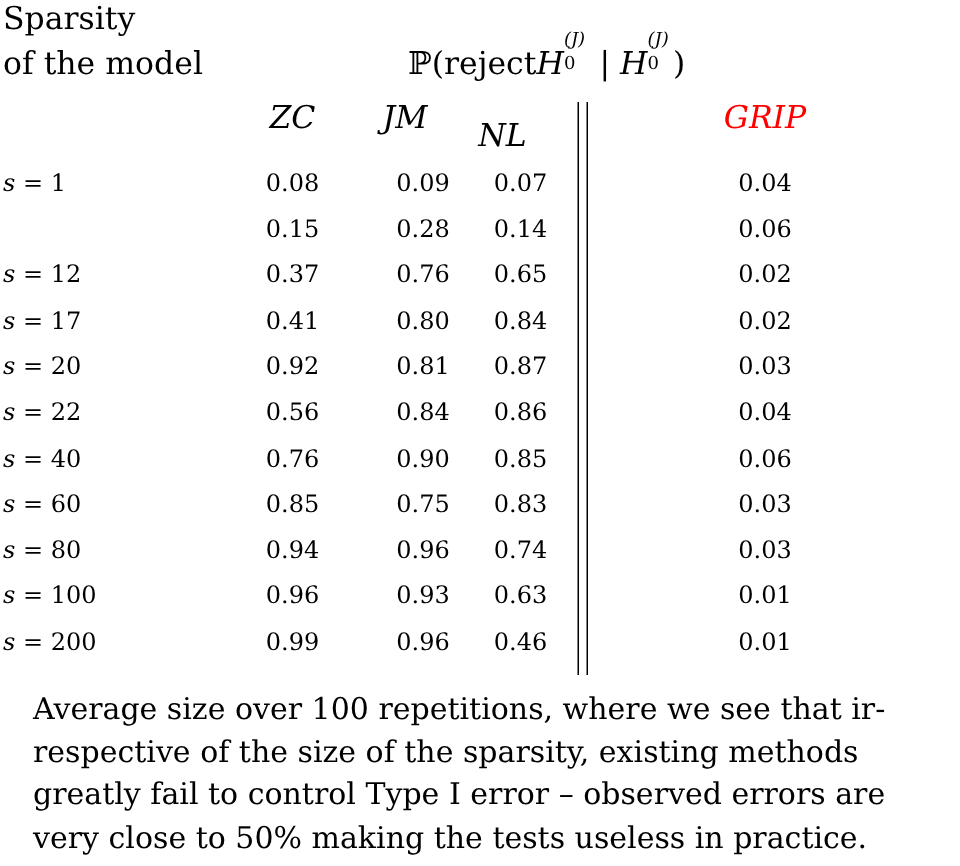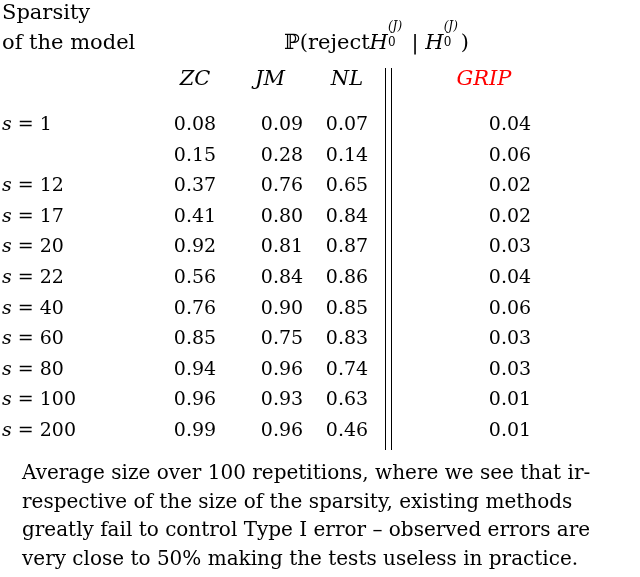--- a/index.html
+++ b/index.html
@@ -46,21 +46,21 @@
   }
   .hdr-center-1 {
     position: absolute;
     left: 175px;
     top: 0px;
     font-size: 21px;
     white-space: nowrap;
   }
   .hdr-center-2 {
     position: absolute;
-    left: 284px;
+    left: 272px;
     top: 28px;
     font-size: 21px;
     white-space: nowrap;
   }
 
   .it { font-style: italic; }
   .subsup {
     display: inline-block;
     vertical-align: baseline;
     position: relative;
@@ -93,41 +93,41 @@
     font-size: 21px;
   }
   .ch {
     position: absolute;
     text-align: center;
     width: 60px;
     font-style: italic;
   }
   .ch-zc   { left: 165px; }
   .ch-jm   { left: 240px; }
-  .ch-nl   { left: 317px; }
-  .ch-grip { left: 429px; width: 110px; color: #ff0000; }
+  .ch-nl   { left: 305px; margin-top: 12px; }
+  .ch-grip { left: 455px; width: 110px; color: #ff0000; }
 
   
   .vrule {
     position: absolute;
     top: 68px;
     left: 385px;
     width: 5px;
     height: 382px;
     border-left: 1.5px solid #000;
     border-right: 1.5px solid #000;
   }
 
   
   .rows {
     position: absolute;
     top: 112px;
     left: 0;
     width: 640px;
-    font-size: 19px;
+    font-size: 16px;
   }
   .row {
     position: relative;
     height: 30.6px;
   }
   .cell {
     position: absolute;
     text-align: center;
     width: 60px;
   }

